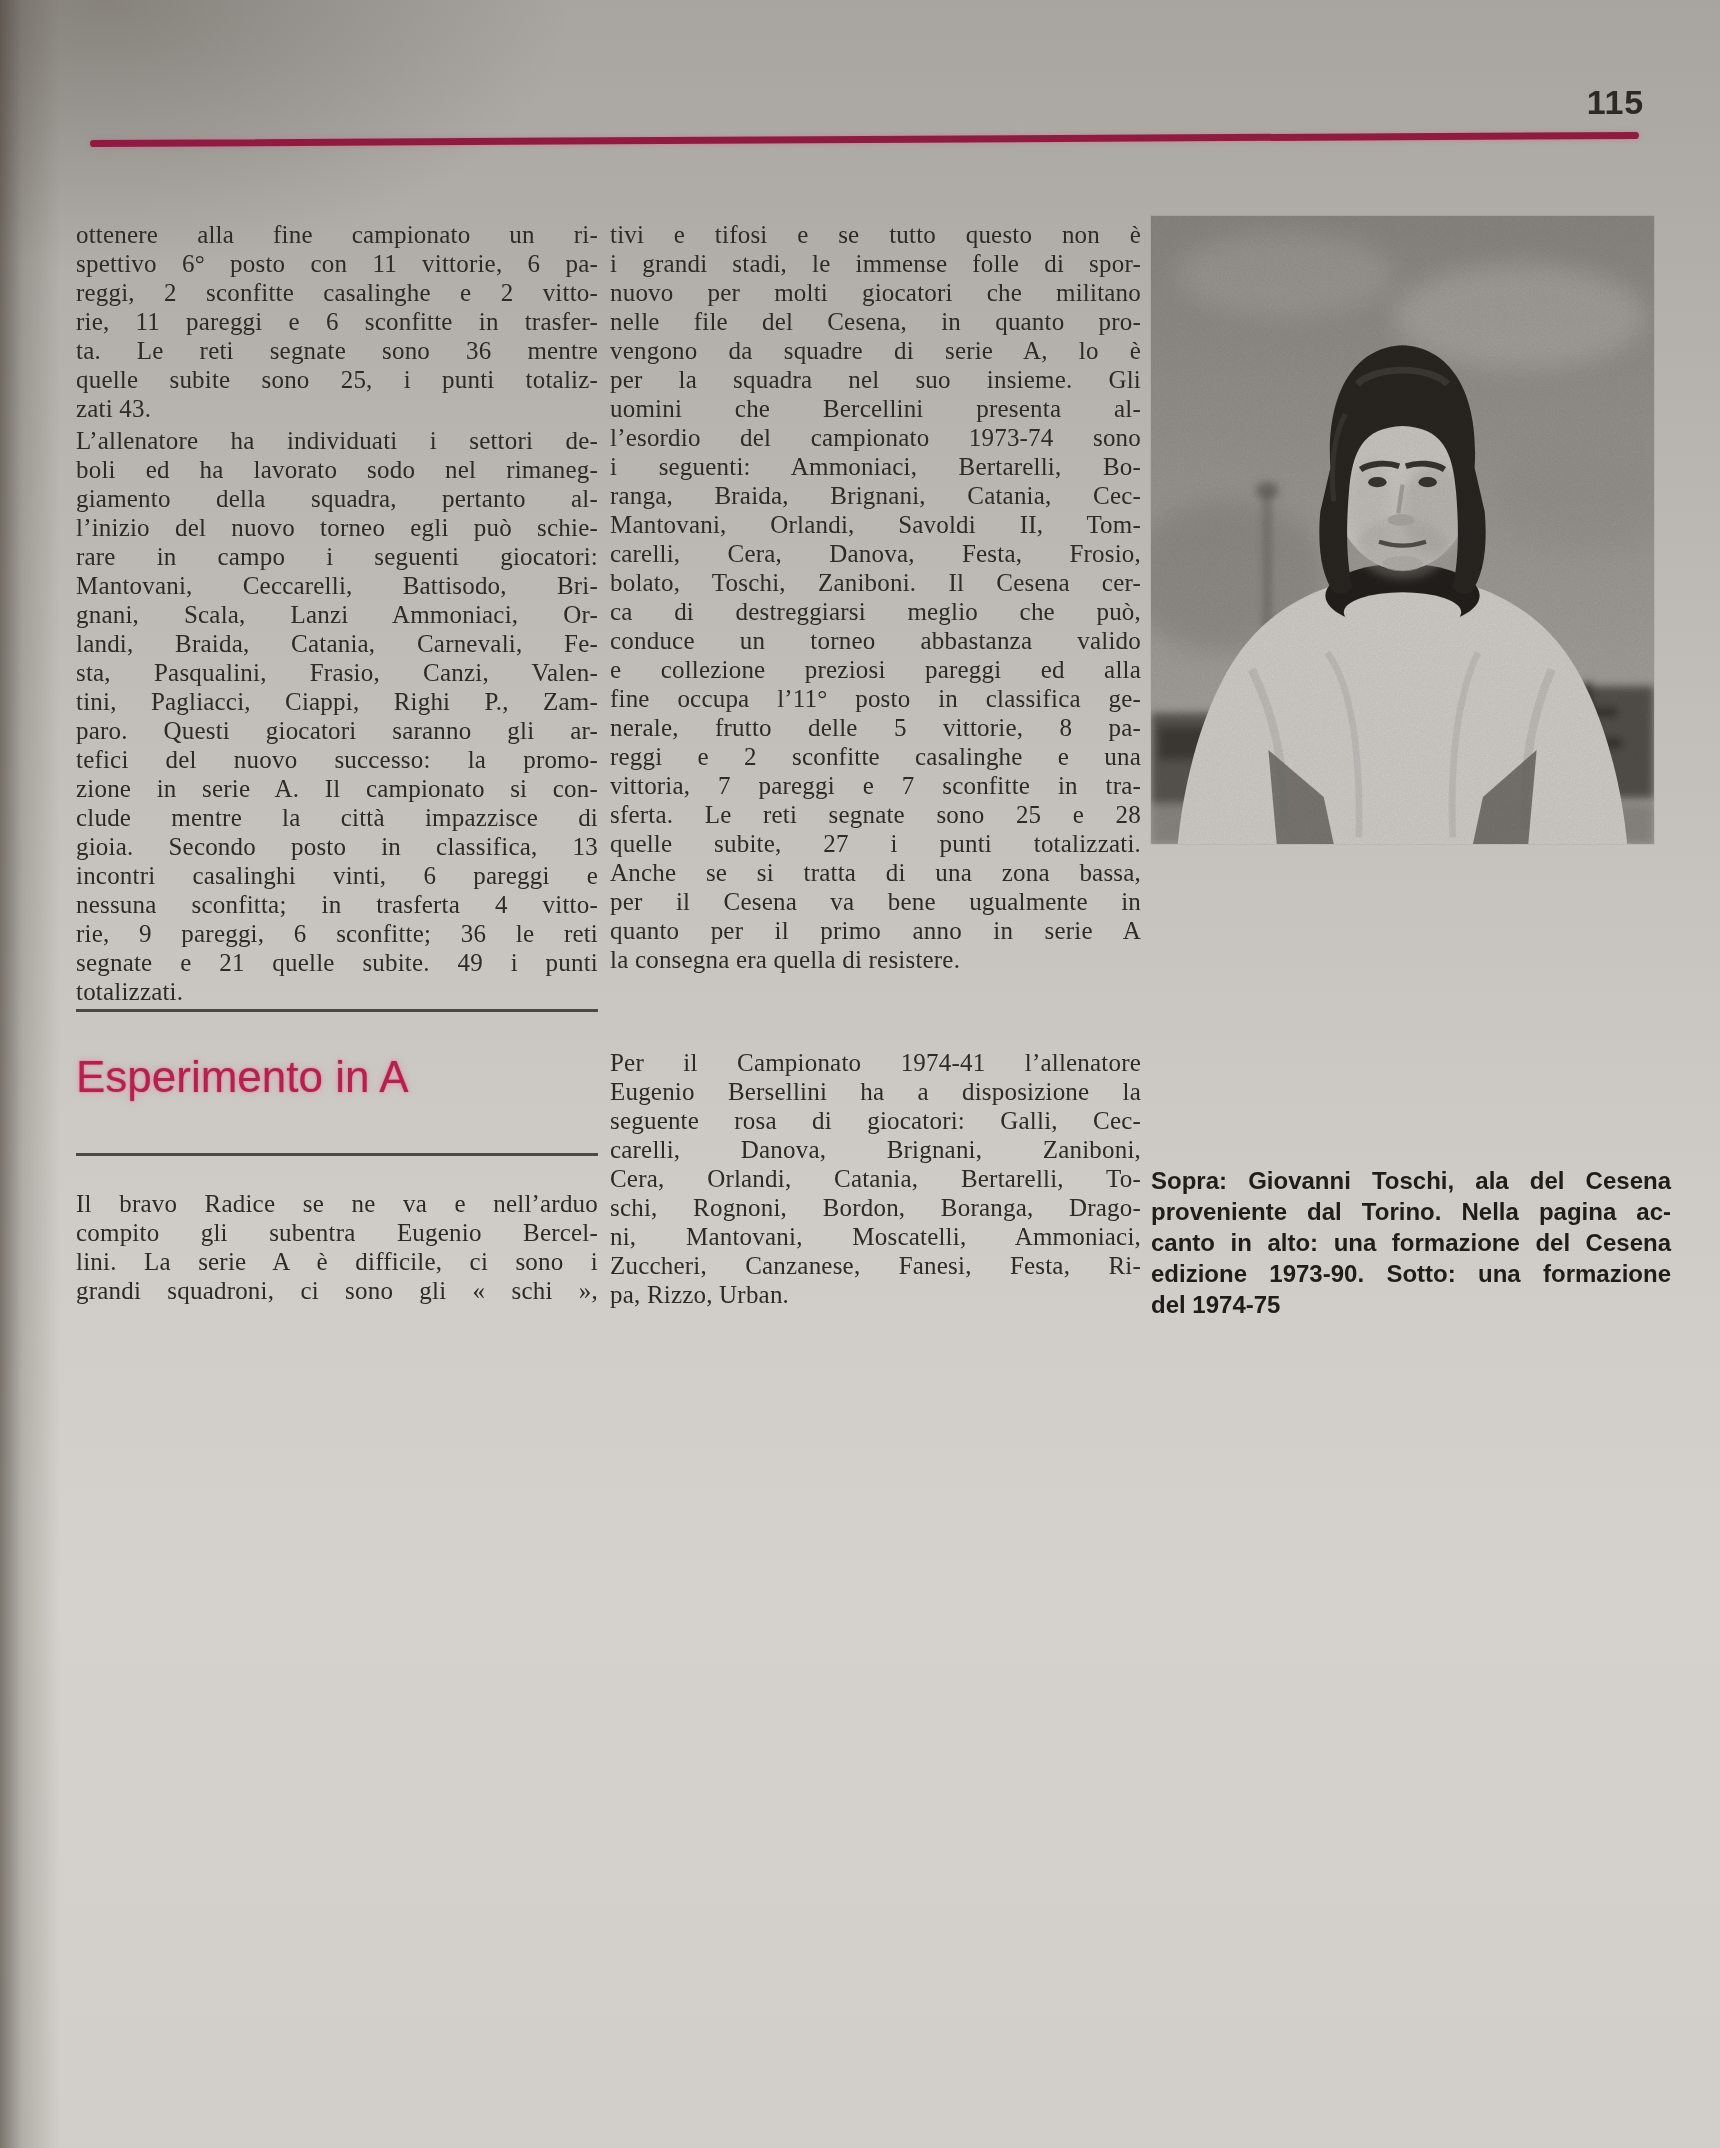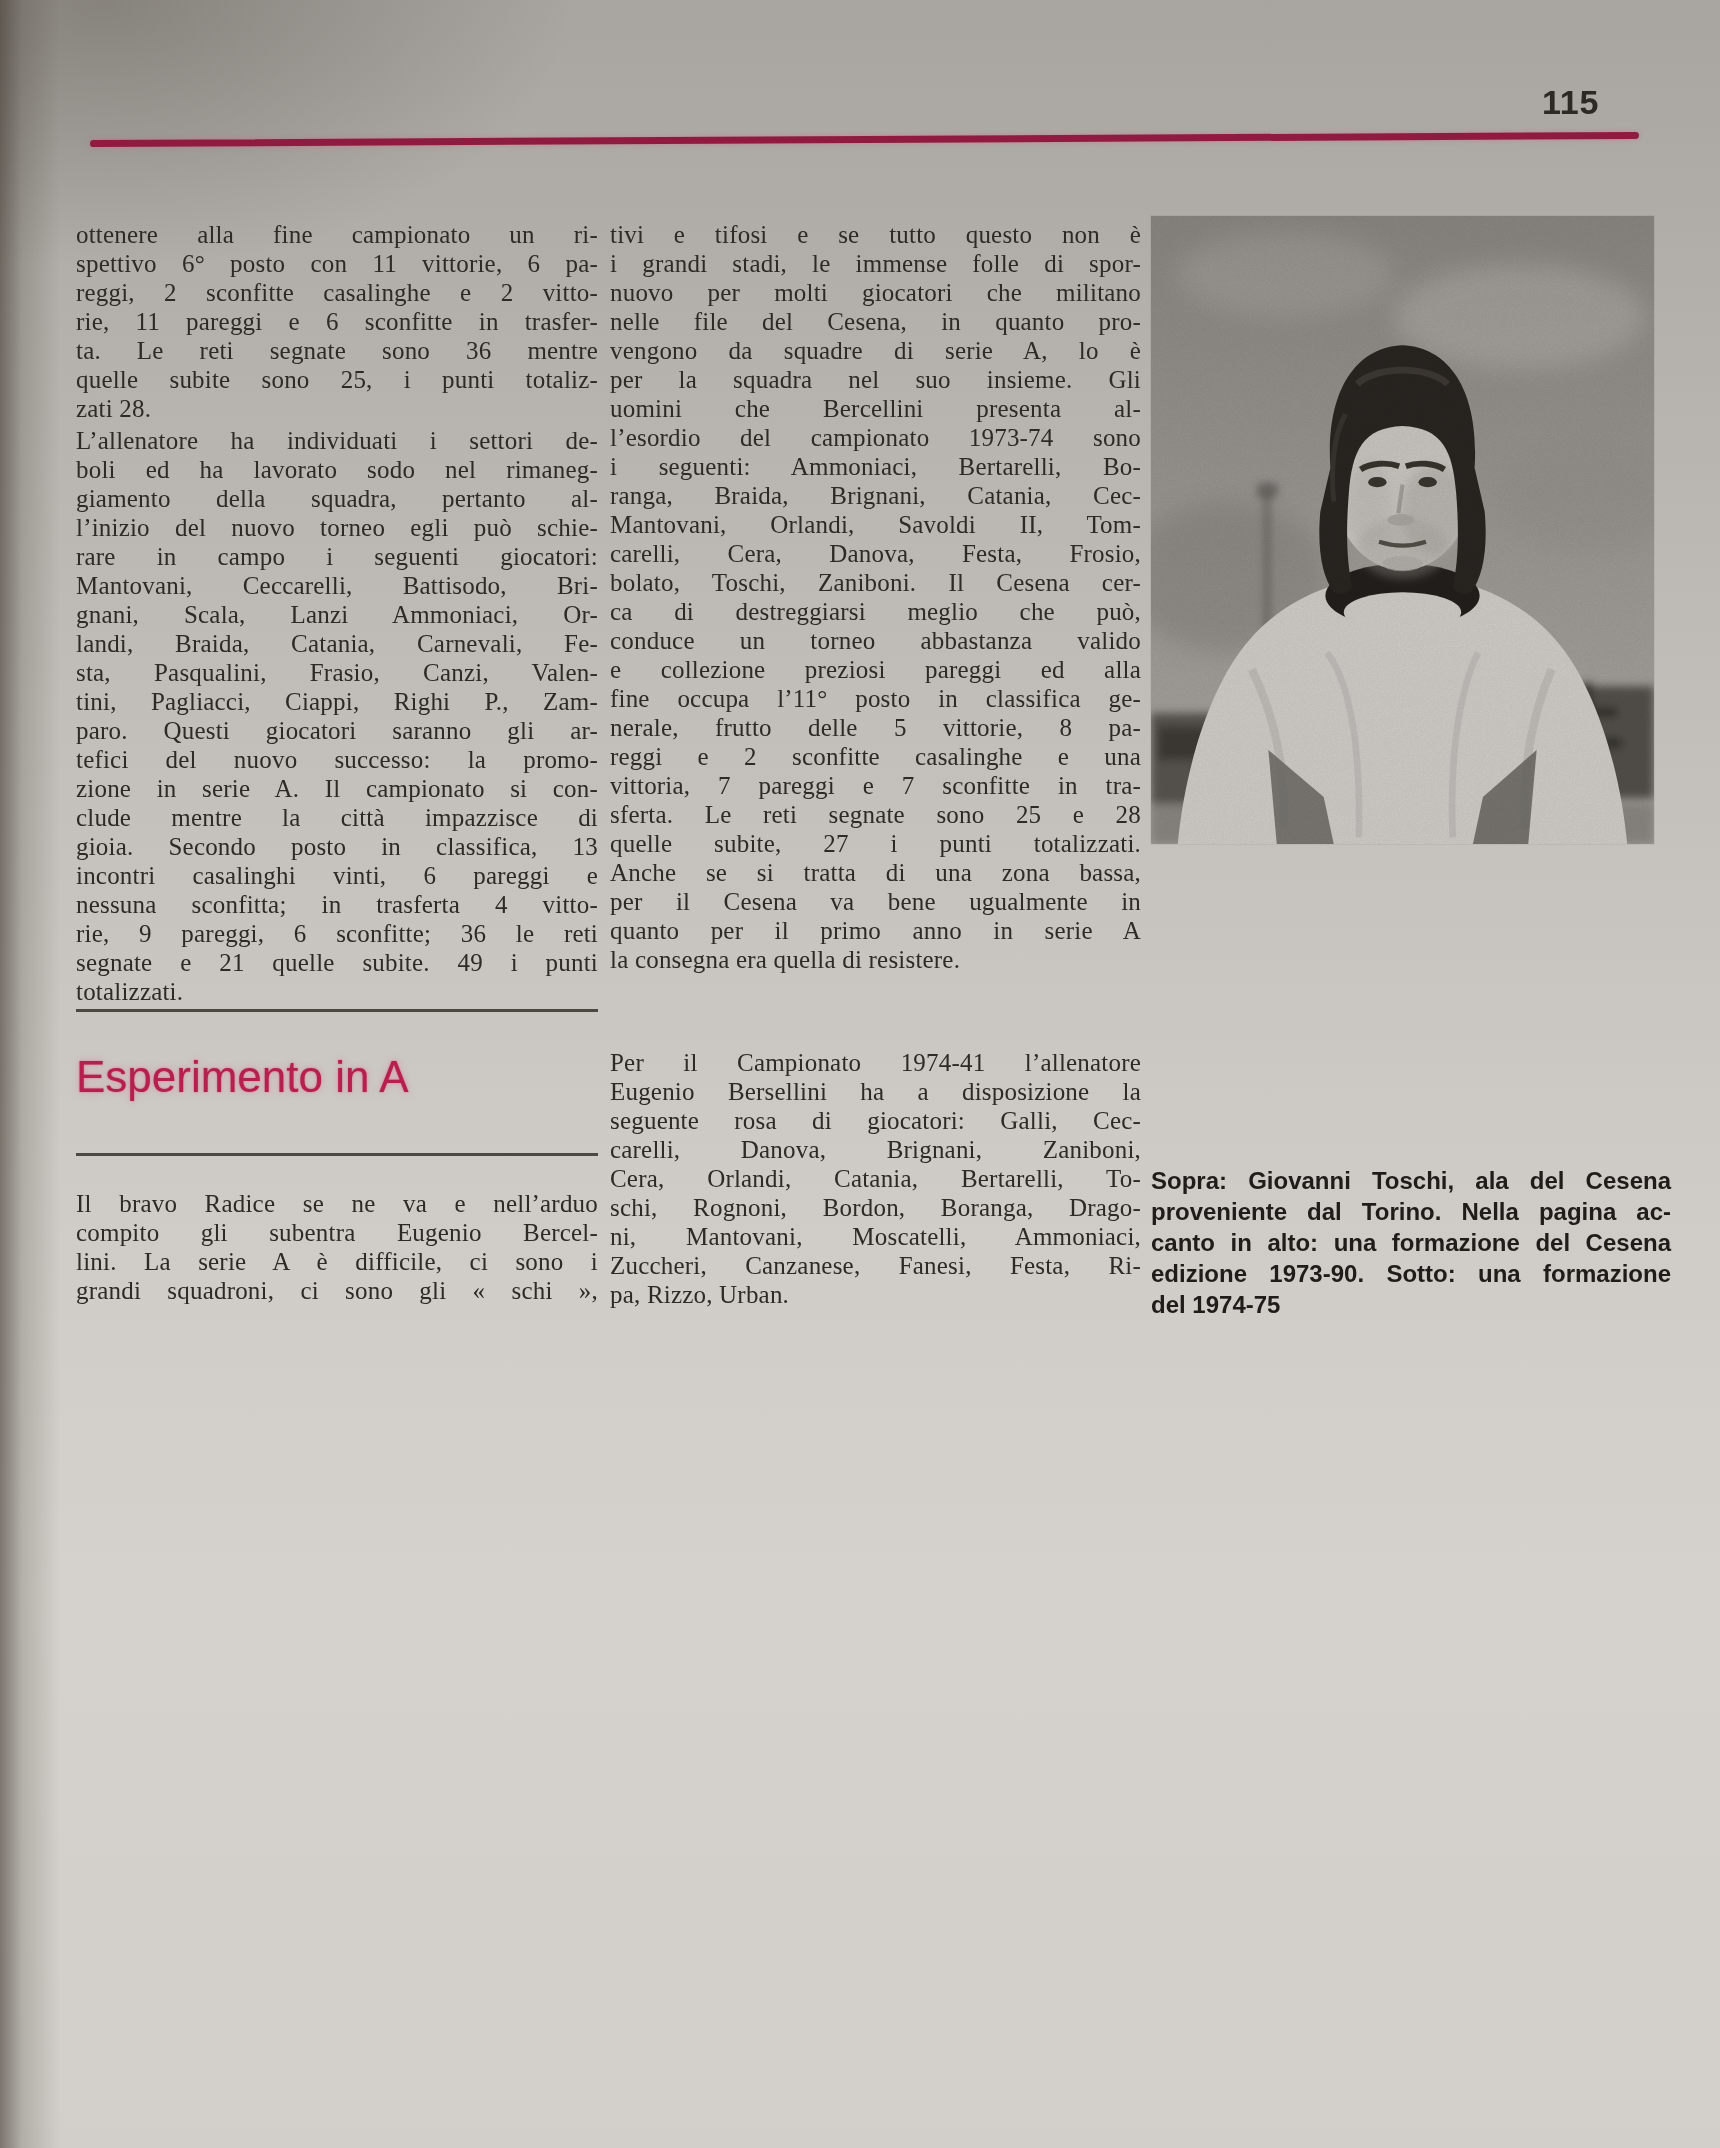--- a/index.html
+++ b/index.html
@@ -25,21 +25,21 @@
   .jline.endline{text-align-last:left;}
   .top-rule{
     position:absolute;left:90px;top:136px;width:1549px;height:6.7px;
     background:var(--rule-red);border-radius:3.4px;
     transform:rotate(-0.3deg);
     box-shadow:0 0 5px rgba(214,90,130,0.45);
   }
   .page-number{
     position:absolute;left:1542px;top:84px;width:102px;
     font-family:"Liberation Sans", sans-serif;font-weight:700;
-    font-size:34px;line-height:37px;text-align:left;color:#2d2a26;
+    font-size:34px;line-height:37px;text-align:right;color:#2d2a26;
     letter-spacing:0.8px;
   }
   .hrule{position:absolute;left:76px;width:522px;background:#35312c;opacity:0.85;}
   .rule1{top:1009px;height:3.4px;}
   .rule2{top:1153px;height:2.5px;}
   .heading{
     position:absolute;left:76px;top:1052px;width:522px;
     font-family:"Liberation Sans", sans-serif;font-weight:400;
     font-size:44px;line-height:50px;color:var(--heading-pink);
     text-shadow:0 0 7.6px rgba(235,110,150,0.5), 0 0 1.7px rgba(200,40,90,0.6);
@@ -67,21 +67,21 @@
 
   <div class="page-number">115</div>
 
   <div class="block serif" style="left:76px;top:206px;width:522px;">
       <div class="jline">ottenere alla fine campionato un ri-</div>
       <div class="jline">spettivo 6° posto con 11 vittorie, 6 pa-</div>
       <div class="jline">reggi, 2 sconfitte casalinghe e 2 vitto-</div>
       <div class="jline">rie, 11 pareggi e 6 sconfitte in trasfer-</div>
       <div class="jline">ta. Le reti segnate sono 36 mentre</div>
       <div class="jline">quelle subite sono 25, i punti totaliz-</div>
-      <div class="jline endline">zati 28.</div>
+      <div class="jline endline">zati 43.</div>
     </div>
 
   <div class="block serif" style="left:76px;top:412px;width:522px;">
       <div class="jline">L’allenatore ha individuati i settori de-</div>
       <div class="jline">boli ed ha lavorato sodo nel rimaneg-</div>
       <div class="jline">giamento della squadra, pertanto al-</div>
       <div class="jline">l’inizio del nuovo torneo egli può schie-</div>
       <div class="jline">rare in campo i seguenti giocatori:</div>
       <div class="jline">Mantovani, Ceccarelli, Battisodo, Bri-</div>
       <div class="jline">gnani, Scala, Lanzi Ammoniaci, Or-</div>

